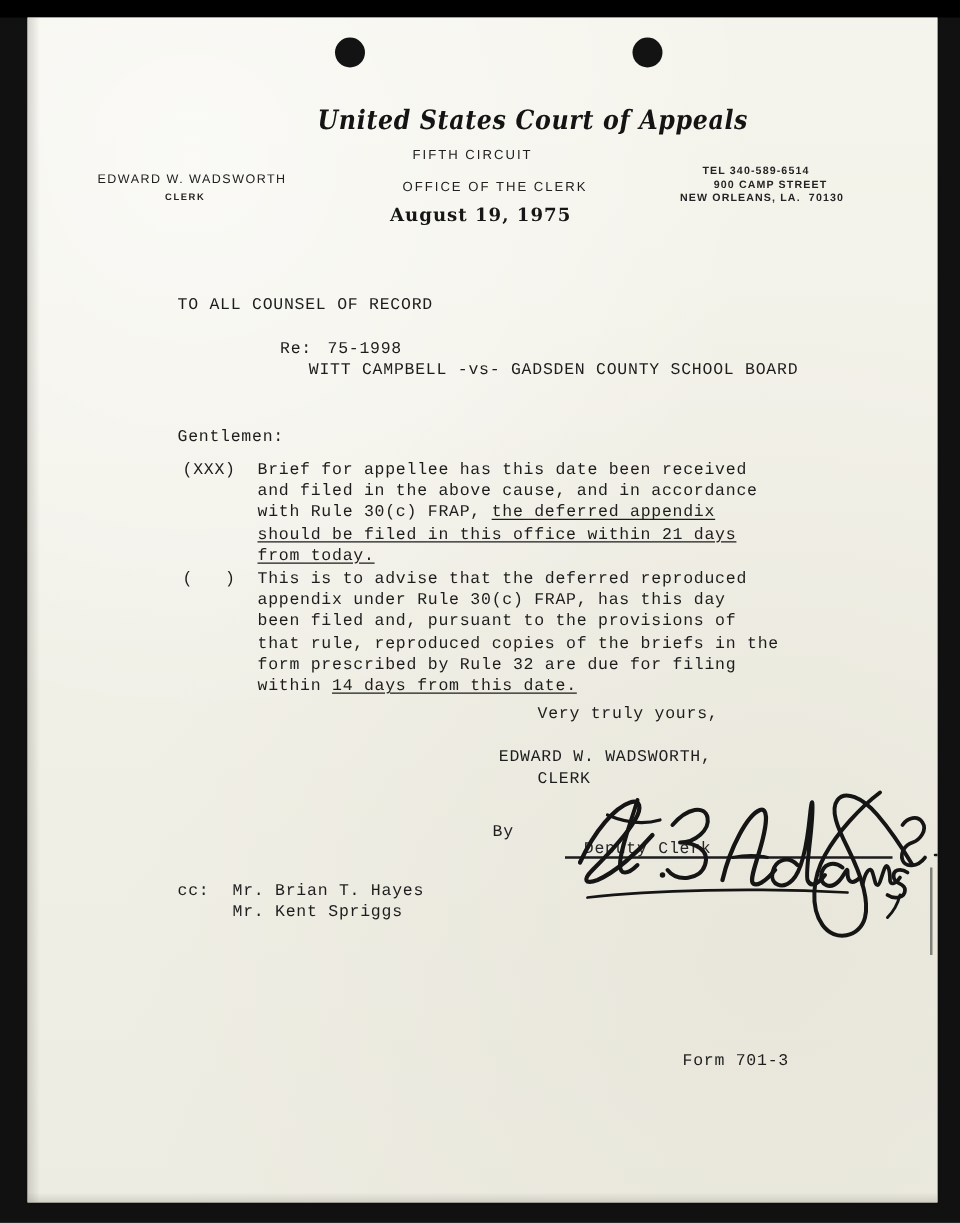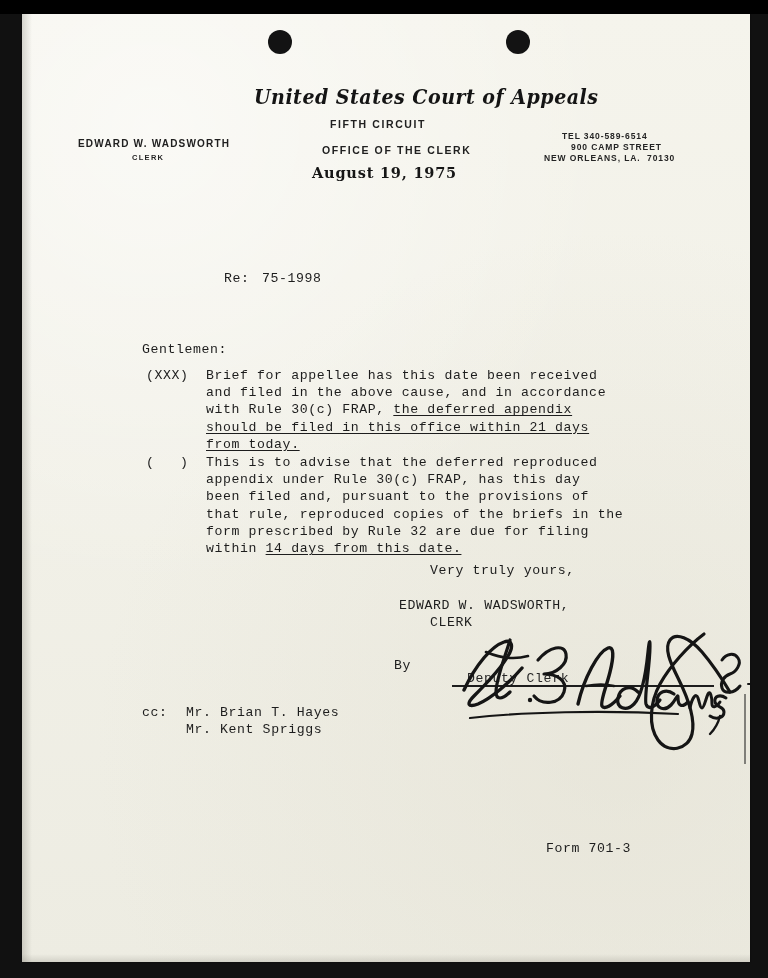--- a/index.html
+++ b/index.html
@@ -103,21 +103,21 @@
     transform-origin: left top;
   }
   .gothic {
     font-family: "DejaVu Serif", serif;
     font-style: italic;
     font-weight: 700;
   }
   .lh-small {
     font-family: "Liberation Sans", sans-serif;
     font-size: 10.5px;
-    font-weight: 700;
+    font-weight: 400;
     letter-spacing: 1.6px;
     color: #202020;
   }
   .lh-tiny {
     font-family: "Liberation Sans", sans-serif;
     font-size: 7.5px;
     font-weight: 700;
     letter-spacing: 1.3px;
     color: #242424;
   }
@@ -189,23 +189,25 @@
 
       <div class="t date-line" style="left:290px; top:152px;text-align:right;">August 19, 1975</div>
 
       <div class="t lh-small" style="left:56px; top:125px; font-size:10px; letter-spacing:1.2px;">EDWARD W. WADSWORTH</div>
       <div class="t lh-tiny" style="left:110px; top:140px;">CLERK</div>
 
       <div class="t lh-addr" style="left:540px; top:118px;">TEL 340-589-6514</div>
       <div class="t lh-addr" style="left:549px; top:129px;">900 CAMP STREET</div>
       <div class="t lh-addr" style="left:522px; top:140px;">NEW ORLEANS, LA.  70130</div>
 
+      <div class="tw-block" style="left:120px; top:221px;">TO ALL COUNSEL OF RECORD</div>
 
       <div class="tw-block" style="left:202px; top:256px;">Re:</div>
       <div class="tw-block" style="left:240px; top:256px;">75-1998</div>
+      <div class="tw-block" style="left:225px; top:273px;">WITT CAMPBELL -vs- GADSDEN COUNTY SCHOOL BOARD</div>
 
       <div class="tw-block" style="left:120px; top:327px;">Gentlemen:</div>
 
       <div class="tw-block" style="left:124px; top:353px;">(XXX)</div>
       <div class="tw-block" id="opt1-lines" style="left:184px; top:353px;"><div><span>Brief for appellee has this date been received</span></div><div><span>and filed in the above cause, and in accordance</span></div><div><span>with Rule 30(c) FRAP, </span><span class="u">the deferred appendix</span></div><div><span class="u">should be filed in this office within 21 days</span></div><div><span class="u">from today.</span></div></div>
 
       <div class="tw-block" style="left:124px; top:440px;">(   )</div>
       <div class="tw-block" id="opt2-lines" style="left:184px; top:440px;"><div><span>This is to advise that the deferred reproduced</span></div><div><span>appendix under Rule 30(c) FRAP, has this day</span></div><div><span>been filed and, pursuant to the provisions of</span></div><div><span>that rule, reproduced copies of the briefs in the</span></div><div><span>form prescribed by Rule 32 are due for filing</span></div><div><span>within </span><span class="u">14 days from this date.</span></div></div>
 
       <div class="tw-block" style="left:408px; top:548px;">Very truly yours,</div>

